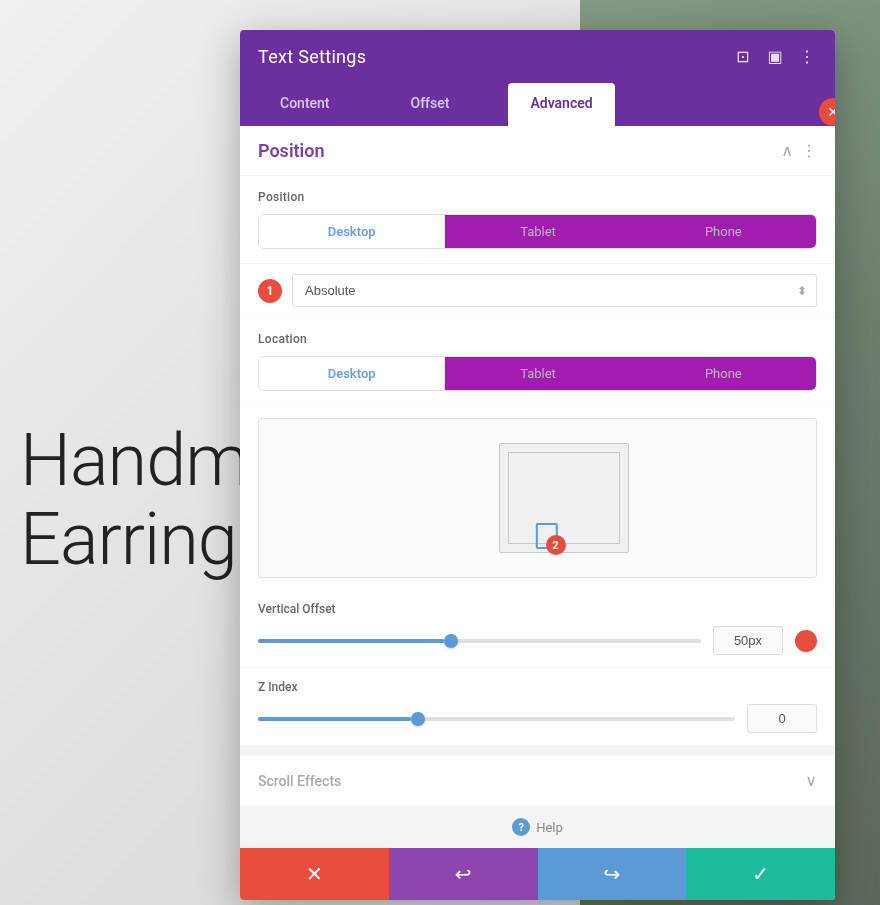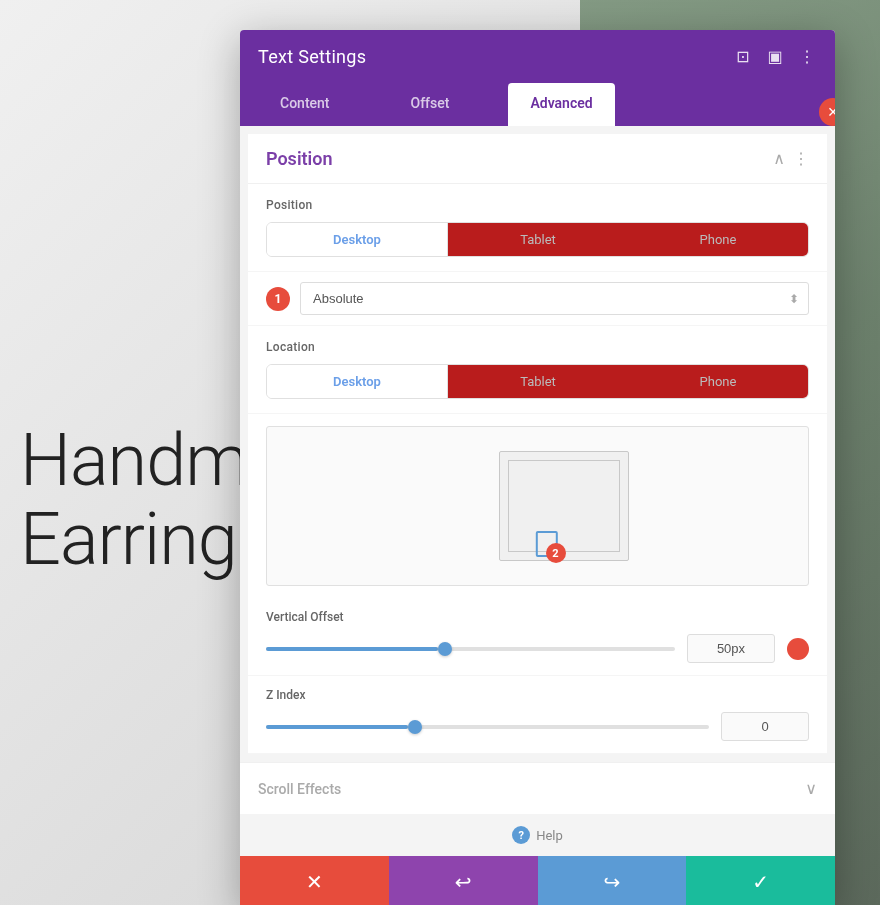--- a/index.html
+++ b/index.html
@@ -137,21 +137,21 @@
     
     .panel-body {
       background: #f4f4f4;
       flex: 1;
       overflow-y: auto;
     }
 
     
     .section {
       background: #fff;
-      margin: 8px;
+      margin: 0;
     }
 
     .section-header {
       display: flex;
       align-items: center;
       justify-content: space-between;
       padding: 14px 18px;
       border-bottom: 1px solid #f0f0f0;
     }
 
@@ -195,21 +195,21 @@
       overflow: hidden;
     }
 
     .device-tab {
       flex: 1;
       text-align: center;
       padding: 9px;
       font-size: 13px;
       cursor: pointer;
       color: #bbb;
-      background: #b91c1c;
+      background: #a21caf;
       transition: all 0.2s;
     }
 
     .device-tab.active {
       color: #6b9fe8;
       background: #fff;
       font-weight: 600;
       border-right: 1px solid #e0e0e0;
     }
 
@@ -368,21 +368,21 @@
       top: 50%;
       transform: translateY(-50%);
       width: 14px;
       height: 14px;
       background: #5b9bd5;
       border-radius: 50%;
       box-shadow: 0 1px 3px rgba(0,0,0,0.2);
     }
 
     .slider-input {
-      width: 88px;
+      width: 70px;
       border: 1px solid #ddd;
       border-radius: 3px;
       padding: 6px 10px;
       font-size: 13px;
       color: #555;
       text-align: center;
       background: #fafafa;
     }
 
     .badge-num-3 {

